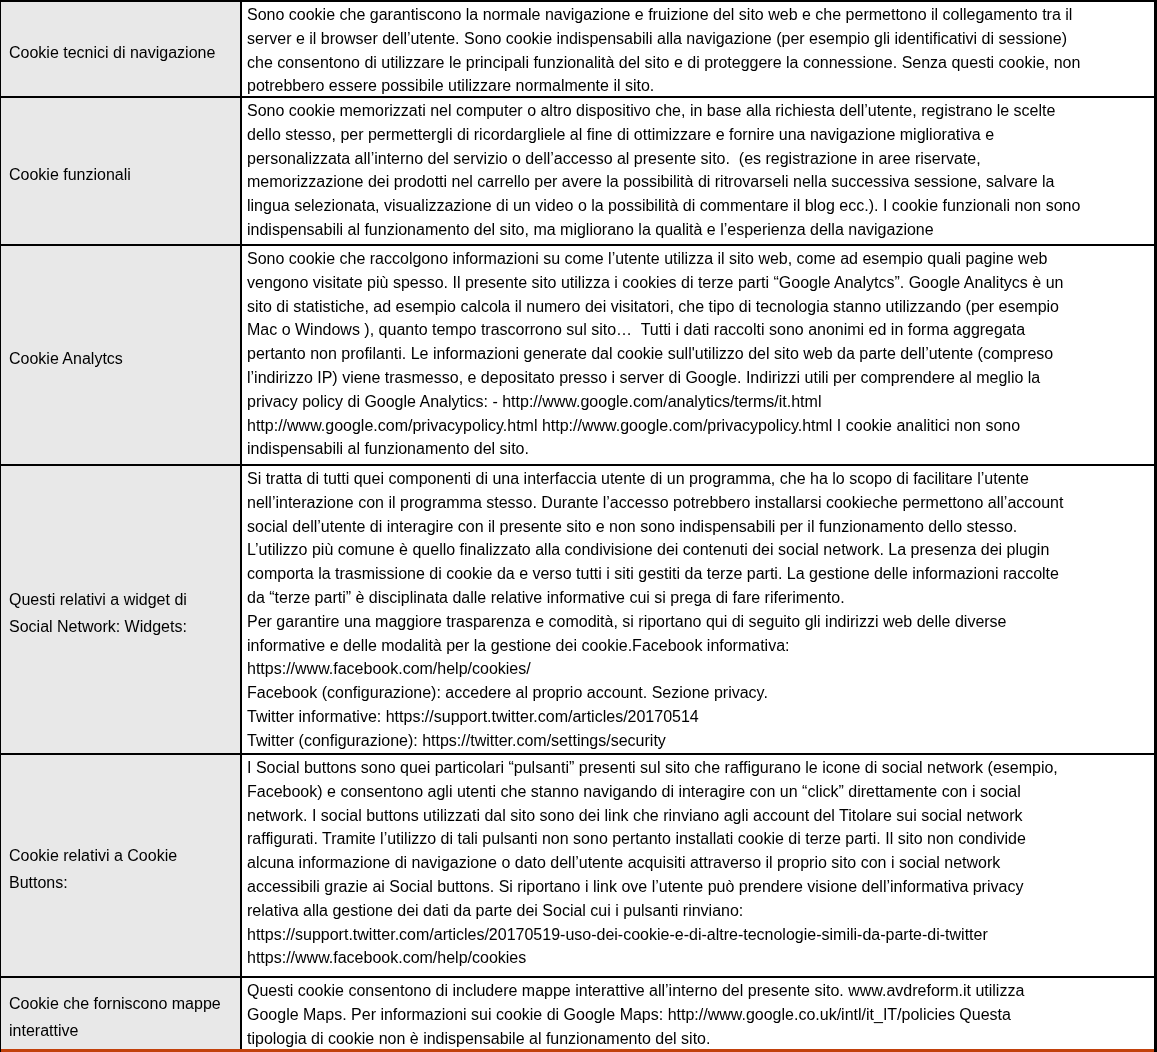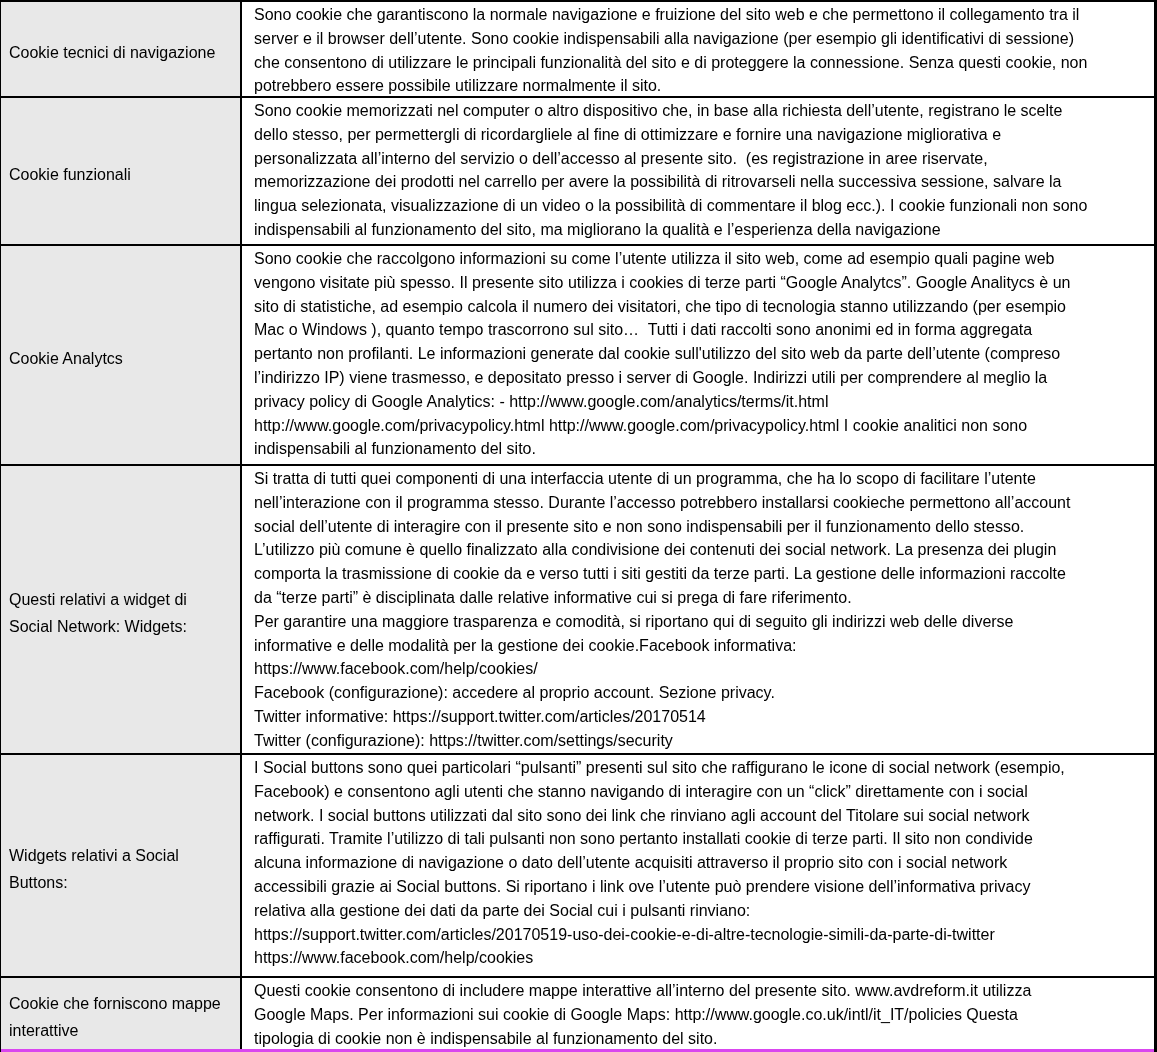--- a/index.html
+++ b/index.html
@@ -17,21 +17,21 @@
     color: #000;
     font-size: 16px;
   }
   .row {
     display: flex;
     box-sizing: border-box;
     border-bottom: 2px solid #000;
     background: #ffffff;
   }
   .row.last {
-    border-bottom: 3px solid #d946ef;
+    border-bottom: 3px solid #c2410c;
   }
   .type-cell {
     width: 241px;
     flex: 0 0 241px;
     box-sizing: border-box;
     background: #e8e8e8;
     border-right: 2px solid #000;
     display: flex;
     align-items: center;
     padding: 8px 6px 2px 8px;
@@ -39,21 +39,20 @@
     white-space: pre-wrap;
     overflow: hidden;
   }
   .desc-cell {
     flex: 1 1 auto;
     box-sizing: border-box;
     padding: 1px 4px 16px 5px;
     line-height: 23.8px;
     white-space: pre-wrap;
     overflow: hidden;
-    margin-left: 7px;
   }
   
   .r1 { height: 96px; }
   .r2 { height: 148px; }
   .r3 { height: 220px; }
   .r4 { height: 289px; }
   .r5 { height: 223px; }
   .r6 { height: 74px; }
 </style>
 </head>
@@ -103,21 +102,21 @@
 da “terze parti” è disciplinata dalle relative informative cui si prega di fare riferimento.
 Per garantire una maggiore trasparenza e comodità, si riportano qui di seguito gli indirizzi web delle diverse
 informative e delle modalità per la gestione dei cookie.Facebook informativa:
 https://www.facebook.com/help/cookies/
 Facebook (configurazione): accedere al proprio account. Sezione privacy.
 Twitter informative: https://support.twitter.com/articles/20170514
 Twitter (configurazione): https://twitter.com/settings/security</div>
   </div>
 
   <div class="row r5">
-    <div class="type-cell">Widgets relativi a Social
+    <div class="type-cell">Cookie relativi a Cookie
 Buttons:</div>
     <div class="desc-cell">I Social buttons sono quei particolari “pulsanti” presenti sul sito che raffigurano le icone di social network (esempio,
 Facebook) e consentono agli utenti che stanno navigando di interagire con un “click” direttamente con i social
 network. I social buttons utilizzati dal sito sono dei link che rinviano agli account del Titolare sui social network
 raffigurati. Tramite l’utilizzo di tali pulsanti non sono pertanto installati cookie di terze parti. Il sito non condivide
 alcuna informazione di navigazione o dato dell’utente acquisiti attraverso il proprio sito con i social network
 accessibili grazie ai Social buttons. Si riportano i link ove l’utente può prendere visione dell’informativa privacy
 relativa alla gestione dei dati da parte dei Social cui i pulsanti rinviano:
 https://support.twitter.com/articles/20170519-uso-dei-cookie-e-di-altre-tecnologie-simili-da-parte-di-twitter
 https://www.facebook.com/help/cookies</div>

